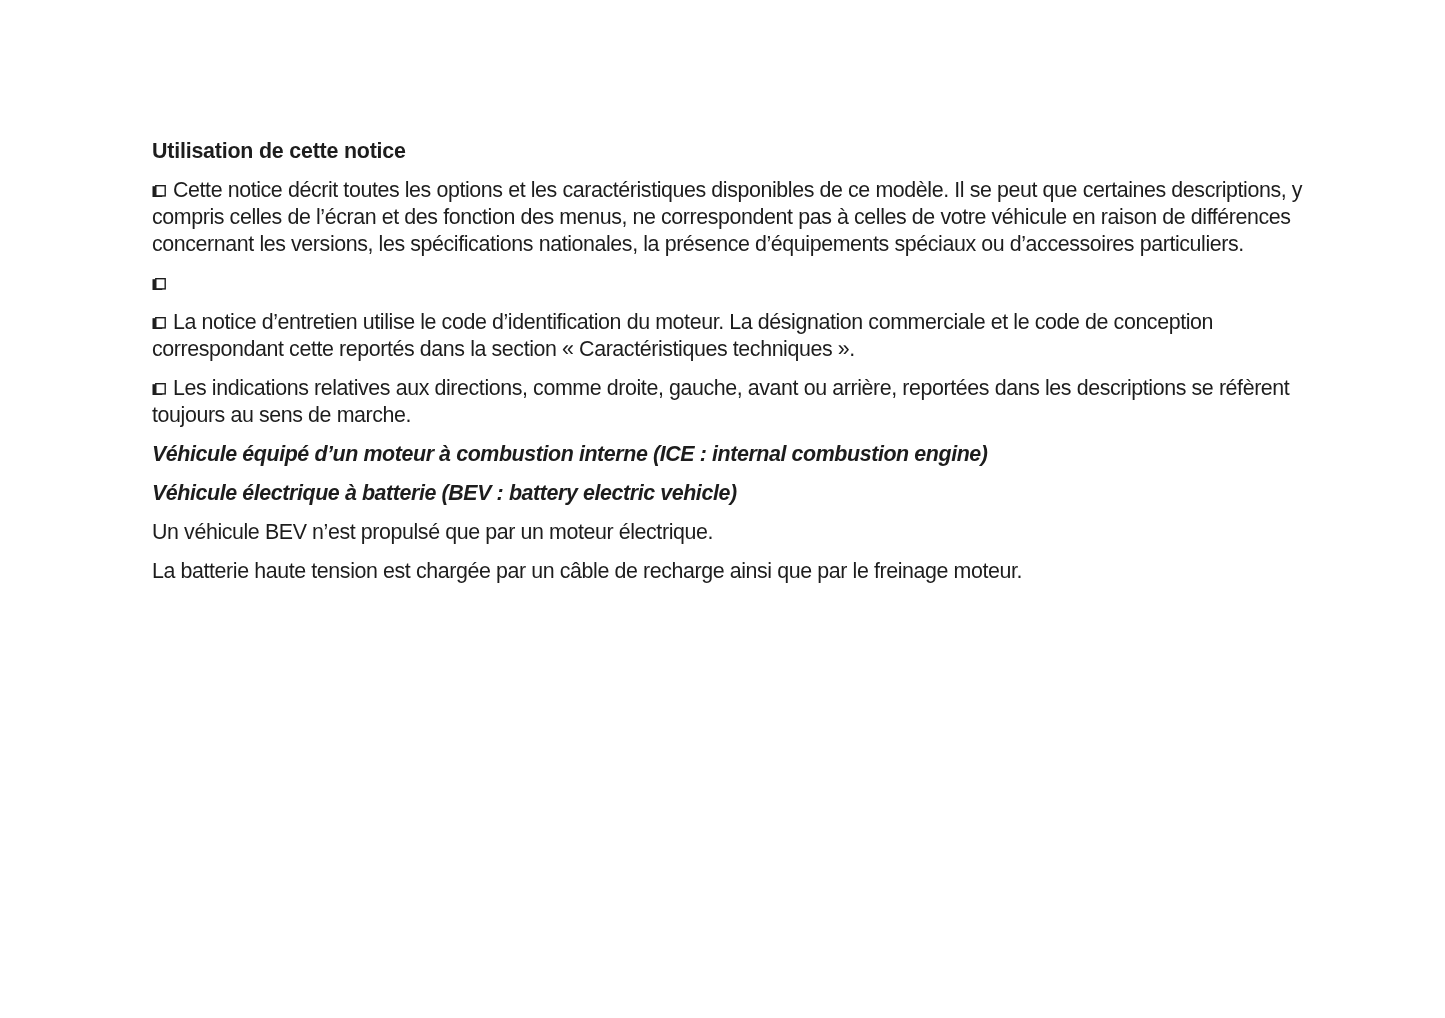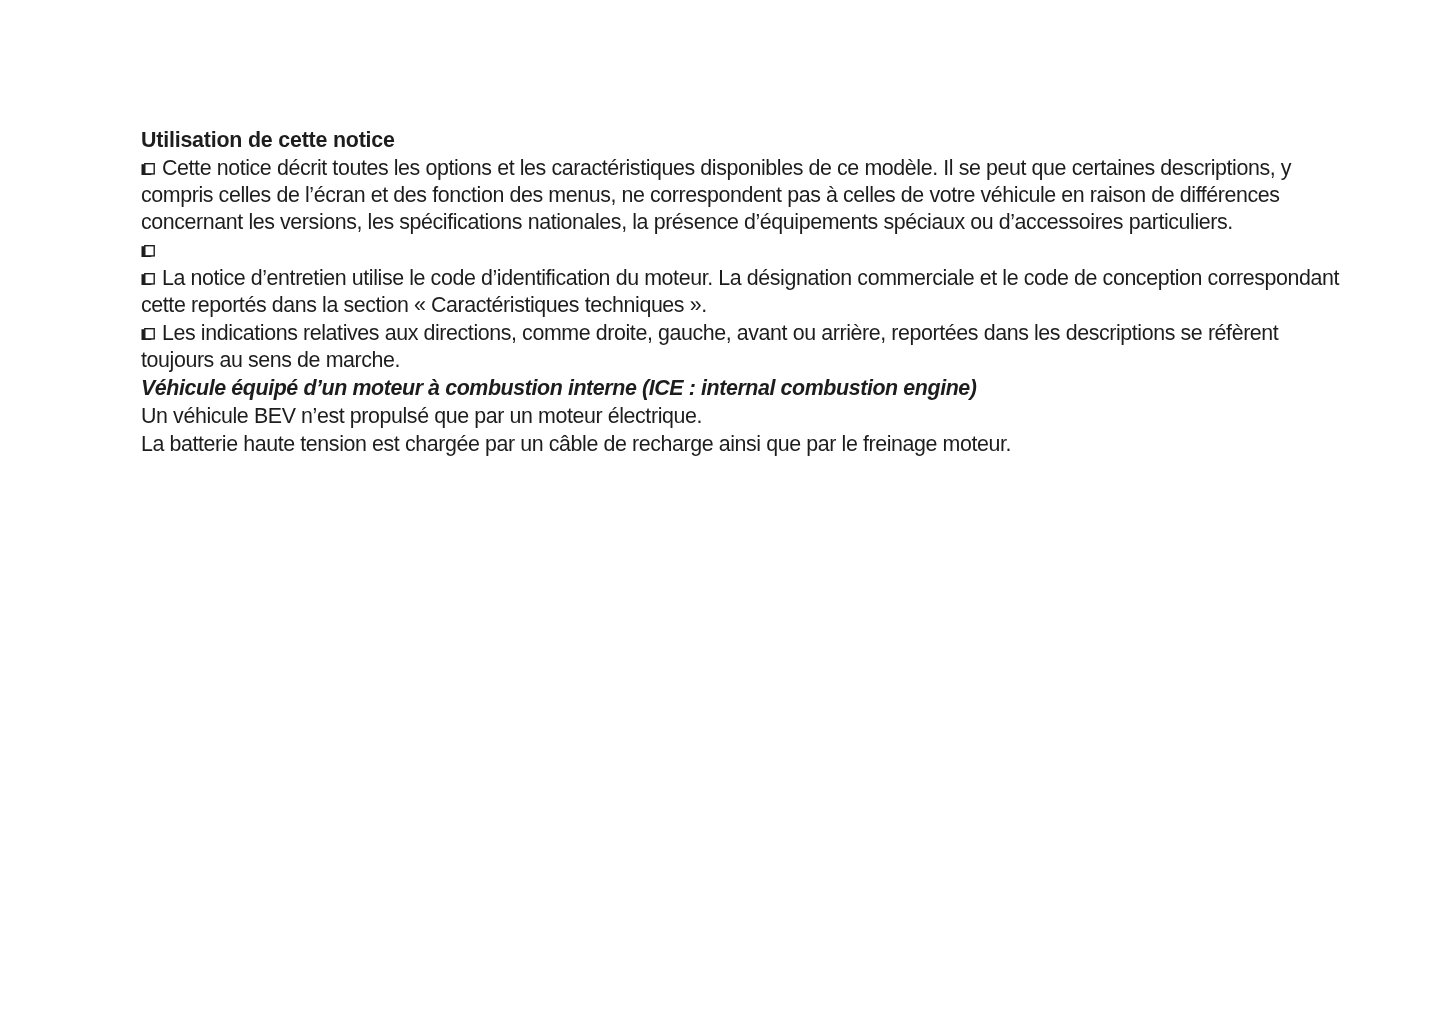--- a/index.html
+++ b/index.html
@@ -15,21 +15,21 @@
     overflow: hidden;
     box-sizing: border-box;
     padding: 126px 95px 0 140px;
     font-family: "Liberation Sans", "DejaVu Sans", sans-serif;
     color: #1d1d1d;
   }
   .content {
     width: 1210px;
   }
   .content p {
-    margin: 1px;
+    margin: 12px;
     font-size: 21.4px;
     line-height: 27px;
     letter-spacing: -0.4px;
     color: #1d1d1d;
   }
   p.heading {
     font-weight: 700;
     letter-spacing: -0.2px;
   }
   p.italic-line {
@@ -60,16 +60,17 @@
   </svg></p>
       <p class="bullet-item"><svg class="bullet-icon" viewBox="0 0 14 13" xmlns="http://www.w3.org/2000/svg" aria-hidden="true">
     <rect x="0.5" y="1.2" width="9.8" height="10.8" fill="#1d1d1d"></rect>
     <rect x="3.8" y="0.7" width="9.4" height="10.2" fill="#ffffff" stroke="#1d1d1d" stroke-width="1.4"></rect>
   </svg><span>La notice d’entretien utilise le code d’identification du moteur. La désignation commerciale et le code de conception correspondant cette reportés dans la section « Caractéristiques techniques ».</span></p>
       <p class="bullet-item"><svg class="bullet-icon" viewBox="0 0 14 13" xmlns="http://www.w3.org/2000/svg" aria-hidden="true">
     <rect x="0.5" y="1.2" width="9.8" height="10.8" fill="#1d1d1d"></rect>
     <rect x="3.8" y="0.7" width="9.4" height="10.2" fill="#ffffff" stroke="#1d1d1d" stroke-width="1.4"></rect>
   </svg><span>Les indications relatives aux directions, comme droite, gauche, avant ou arrière, reportées dans les descriptions se réfèrent toujours au sens de marche.</span></p>
       <p class="italic-line"><span>Véhicule équipé d’un moteur à combustion interne (ICE : internal combustion engine)</span></p>
+      <p class="italic-line"><span>Véhicule électrique à batterie (BEV : battery electric vehicle)</span></p>
       <p class="text-line"><span>Un véhicule BEV n’est propulsé que par un moteur électrique.</span></p>
       <p class="text-line"><span>La batterie haute tension est chargée par un câble de recharge ainsi que par le freinage moteur.</span></p>
     </div>
 </div>
 
 </body></html>

